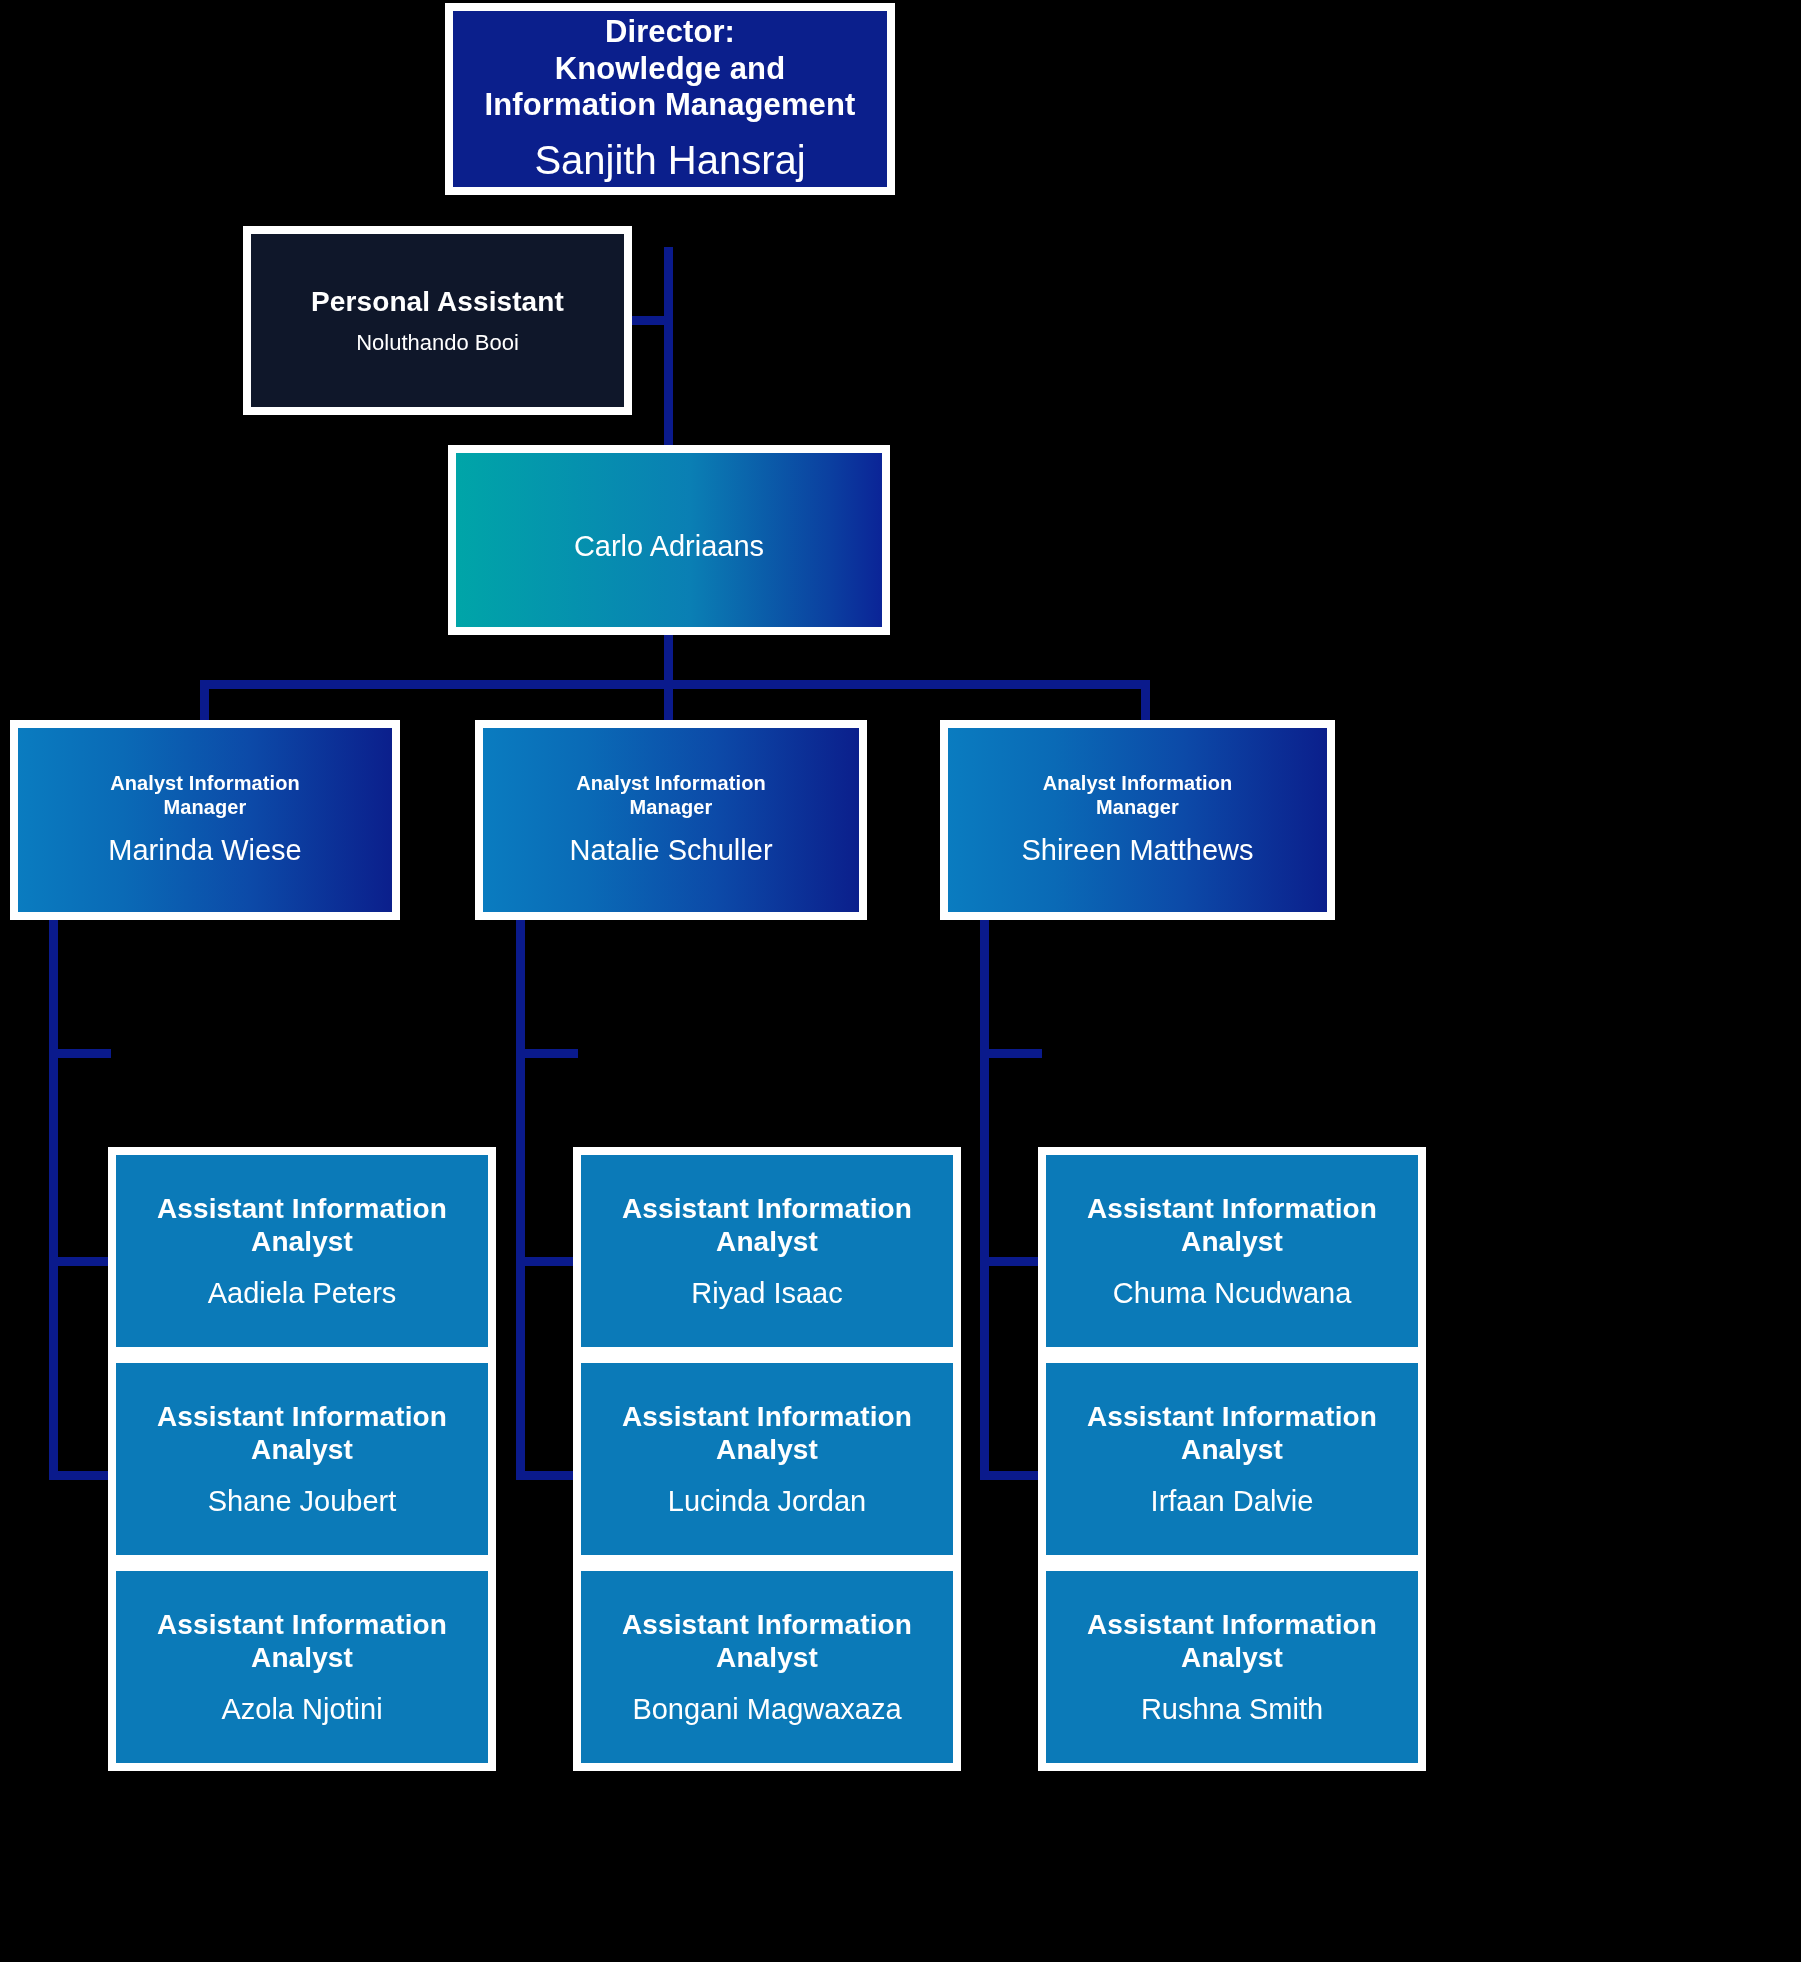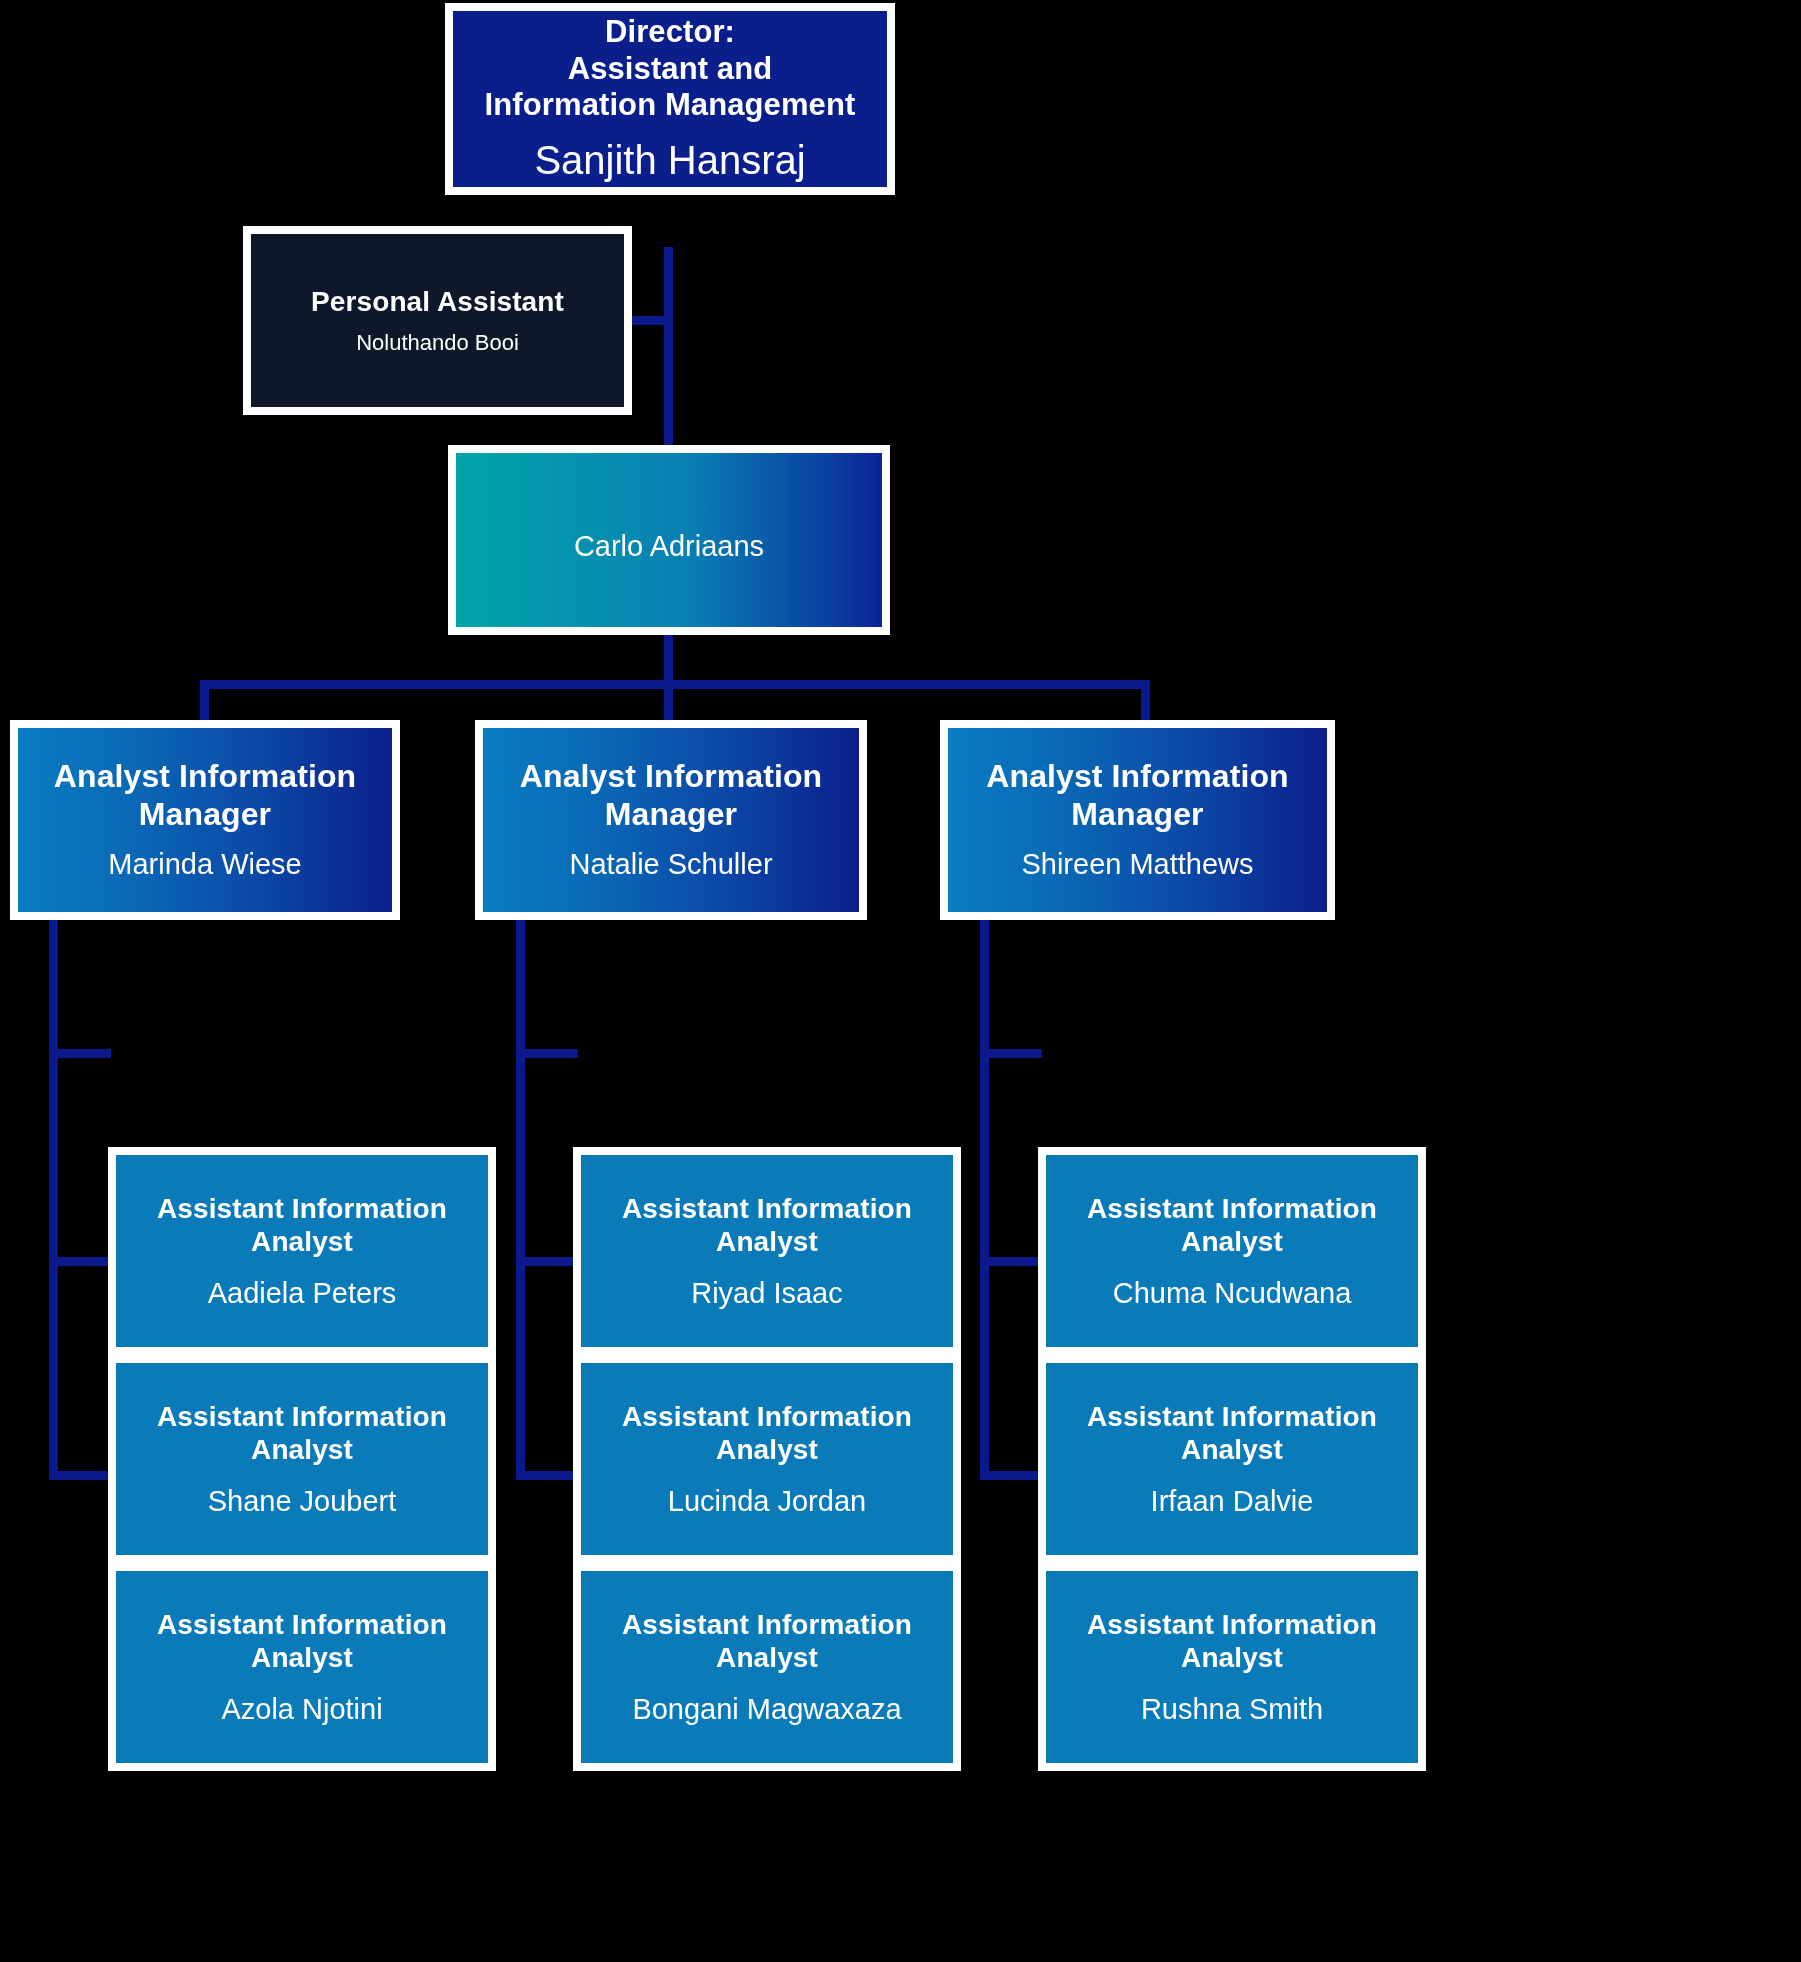--- a/index.html
+++ b/index.html
@@ -69,21 +69,21 @@
 
   .deputy .fill {
     background: linear-gradient(90deg, #00a5a8 0%, #0a7fb4 55%, #0b3fa0 88%, #0b2497 100%);
   }
   .deputy .title { font-size: 29px; }
   .deputy .person { font-size: 29px; margin-top: 12px; }
 
   .manager .fill {
     background: linear-gradient(90deg, #0a7cc0 0%, #0a6ab6 28%, #0c4aa8 62%, #0b1f8c 100%);
   }
-  .manager .title { font-size: 32px; }
+  .manager .title { font-size: 20px; }
   .manager .person { font-size: 29px; margin-top: 14px; }
 
   .analyst .fill {
     background: #0b7ab8;
   }
   .analyst .title { font-size: 28px; }
   .analyst .person { font-size: 29px; margin-top: 18px; }
 </style>
 </head>
 <body>
@@ -114,21 +114,21 @@
 
   <div class="conn" style="left:980px; top:920px; width:9px; height:560px;"></div>
   <div class="conn" style="left:980px; top:1049px; width:62px; height:9px;"></div>
   <div class="conn" style="left:980px; top:1257px; width:62px; height:9px;"></div>
   <div class="conn" style="left:980px; top:1471px; width:62px; height:9px;"></div>
 
   <div class="node director" style="left:445px; top:3px; width:450px; height:192px;">
     <div class="fill">
       <div class="title">
         <span>Director:</span><br>
-        <span>Assistant and</span><br>
+        <span>Knowledge and</span><br>
         <span>Information Management</span>
       </div>
       <div class="person">Sanjith Hansraj</div>
     </div>
   </div>
 
   <div class="node assistant-pa" style="left:243px; top:226px; width:389px; height:189px;">
     <div class="fill">
       <div class="title">Personal Assistant</div>
       <div class="person">Noluthando Booi</div>

